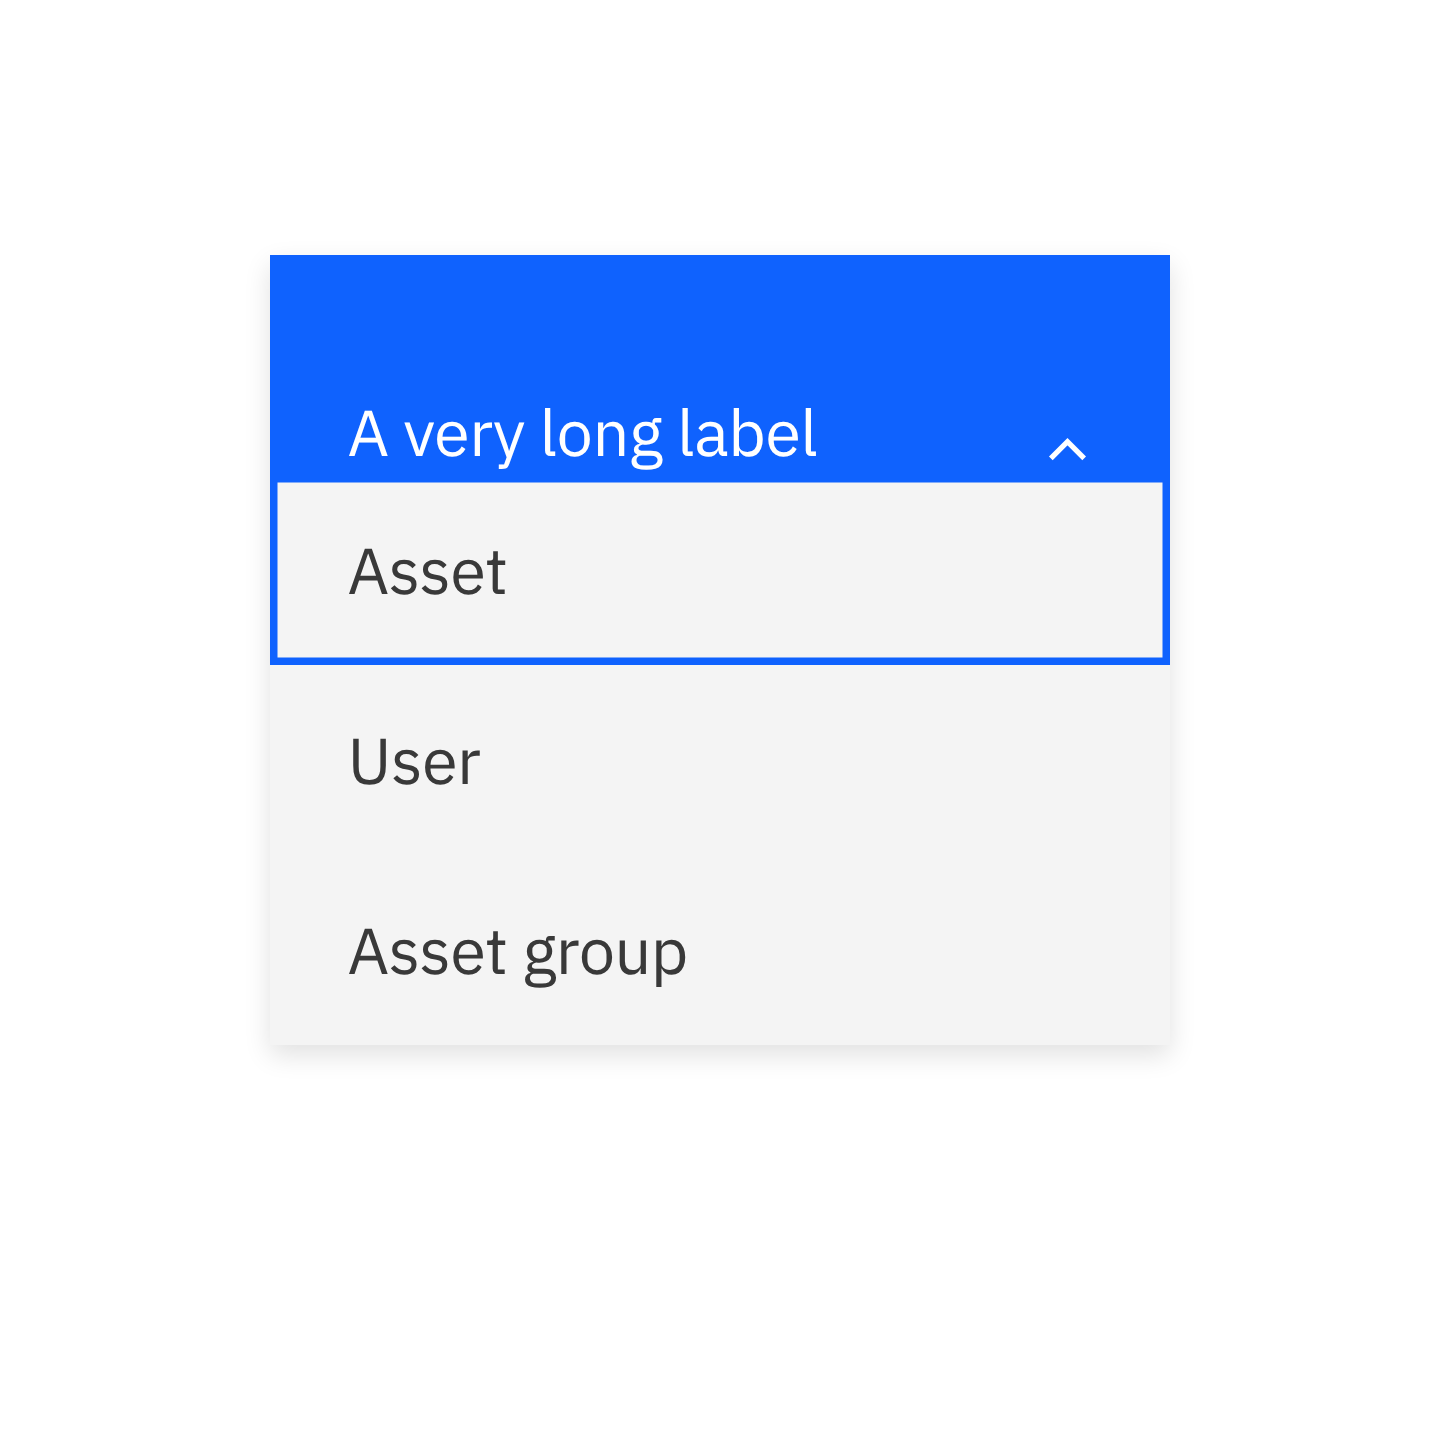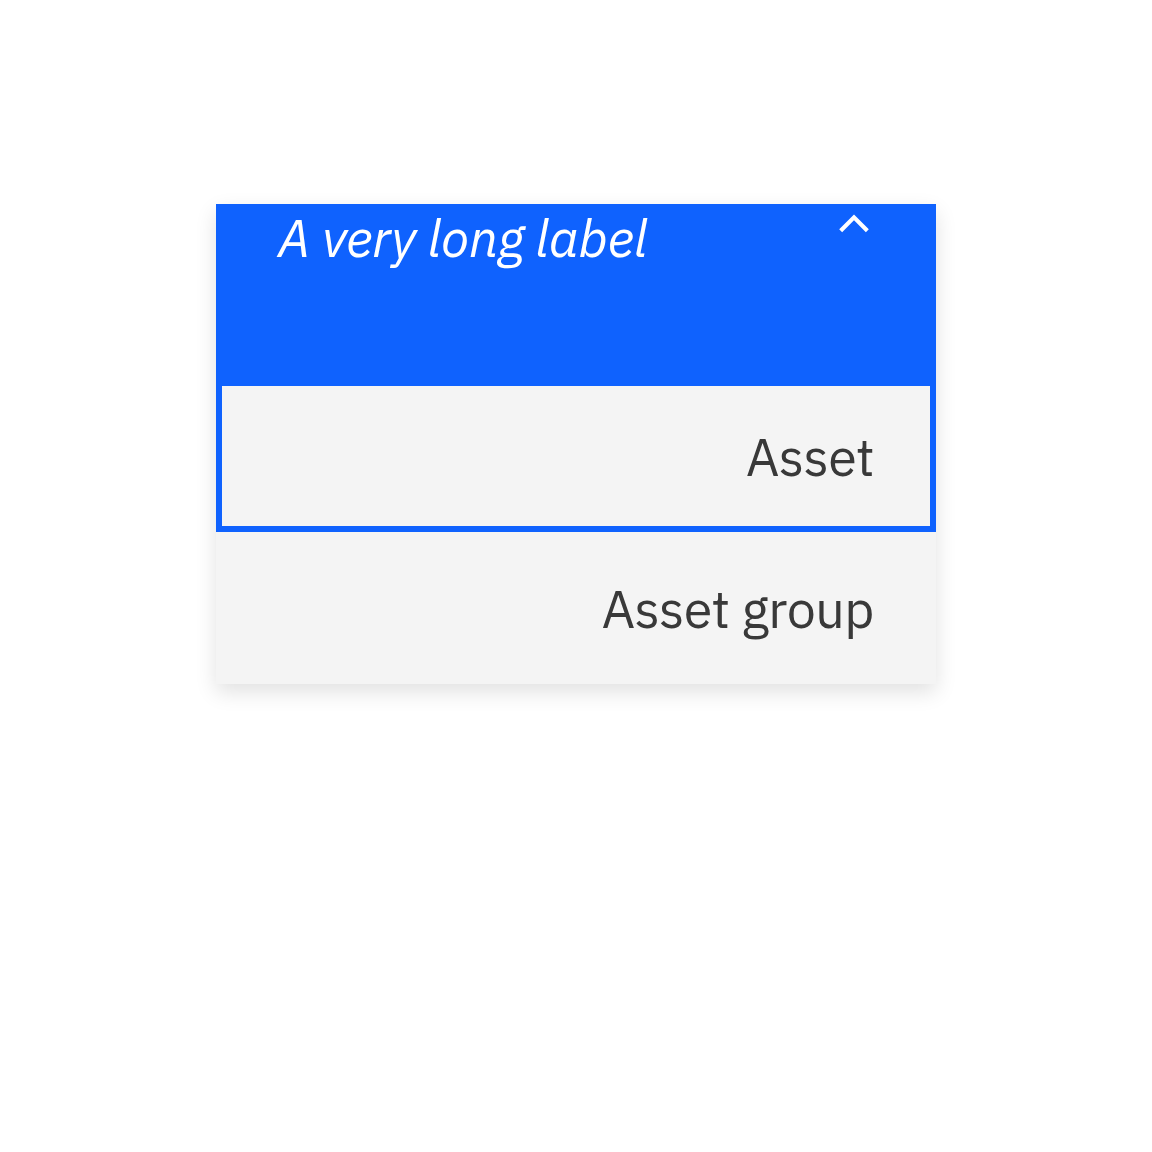--- a/index.html
+++ b/index.html
@@ -22,25 +22,24 @@
     .dropdown {
       width: 720px;
       box-shadow: 0 8px 20px rgba(0, 0, 0, 0.12);
     }
     
     .dropdown-header {
       background: #0f62fe;
       color: #ffffff;
       height: 176px;
       display: flex;
-      align-items: flex-start;
+      align-items: flex-end;
       justify-content: space-between;
       padding: 0 62px;
       cursor: pointer;
-      font-style: italic;
     }
     
     .dropdown-header-label {
       font-size: 52px;
       font-weight: 400;
       letter-spacing: -0.5px;
     }
     
     .chevron-up {
       width: 40px;
@@ -57,21 +56,20 @@
     .dropdown-item {
       height: 152px;
       display: flex;
       align-items: center;
       padding: 0 62px;
       font-size: 52px;
       font-weight: 400;
       color: #393939;
       cursor: pointer;
       letter-spacing: -0.5px;
-      justify-content: flex-end;
     }
     
     .dropdown-item.focused {
       border: 6px solid #0f62fe;
       padding: 0 56px;
     }
   </style>
 </head>
 <body>
 
@@ -80,16 +78,19 @@
     <span class="dropdown-header-label">A very long label</span>
     <svg class="chevron-up" viewBox="0 0 24 24">
       <polyline points="4,16 12,8 20,16"></polyline>
     </svg>
   </div>
   <div class="dropdown-menu">
     <div class="dropdown-item focused">
       <span>Asset</span>
     </div>
     <div class="dropdown-item">
+      <span>User</span>
+    </div>
+    <div class="dropdown-item">
       <span>Asset group</span>
     </div>
   </div>
 </div>
 
 </body></html>

